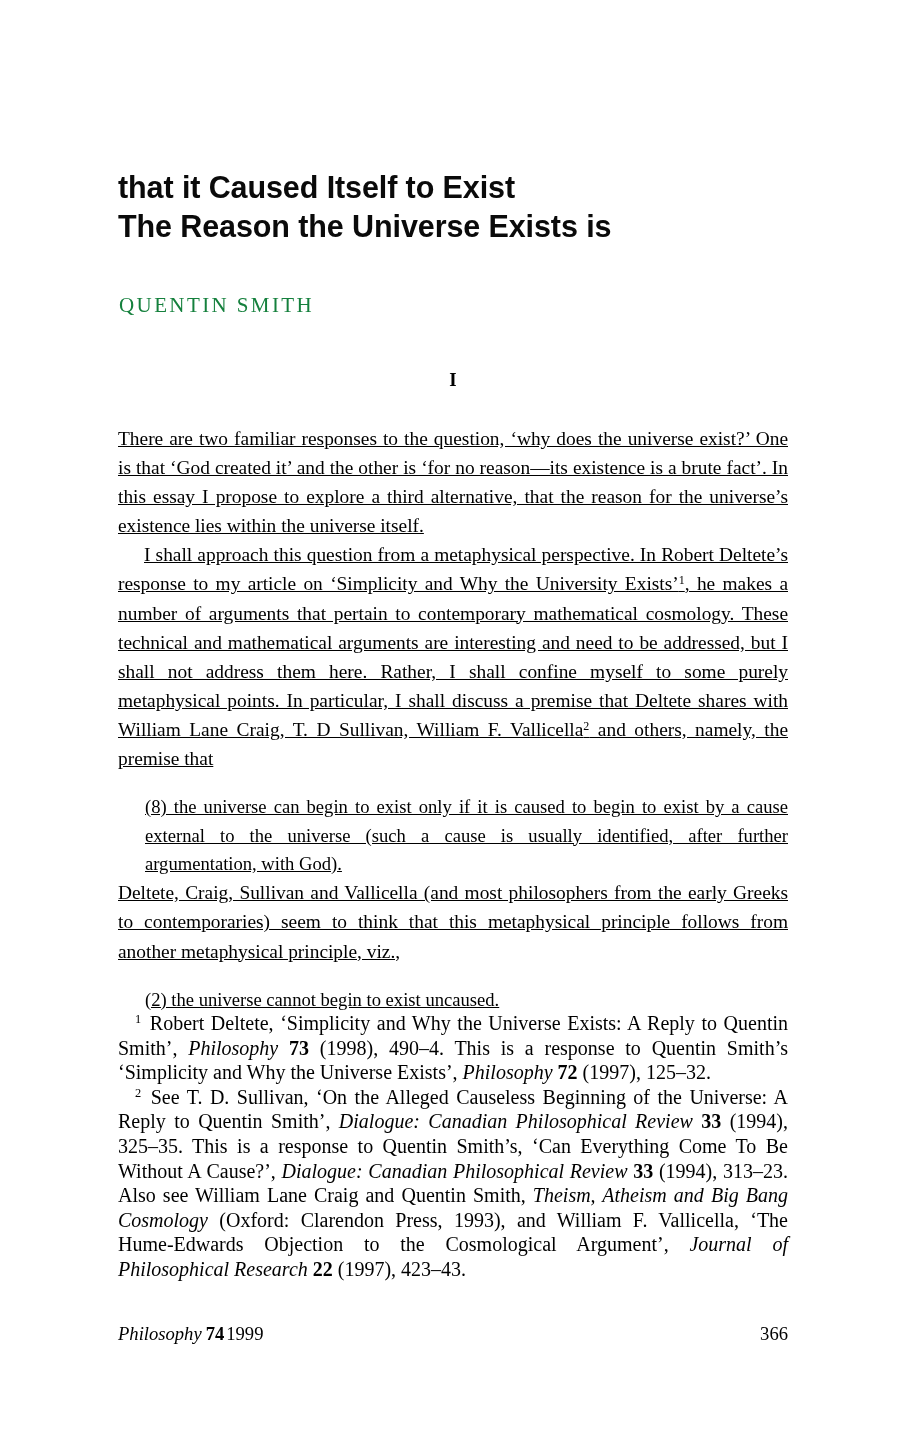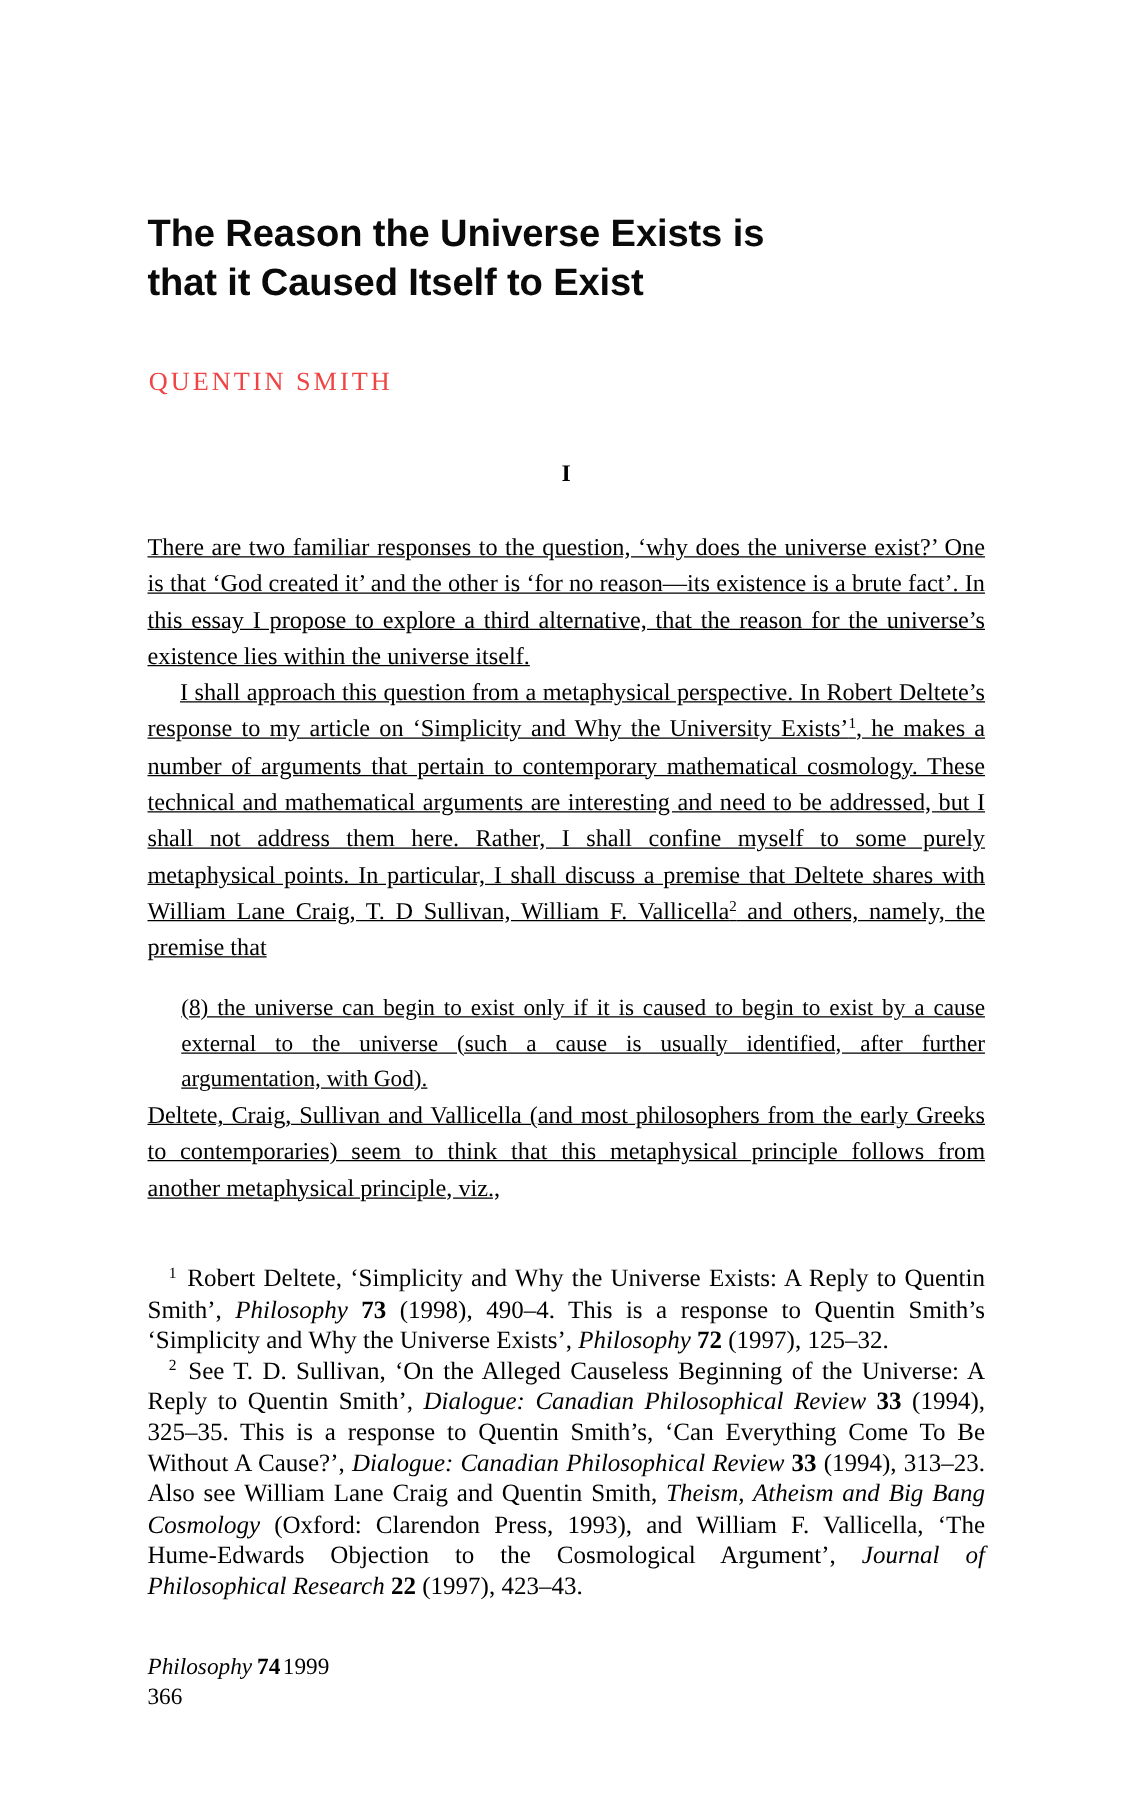--- a/index.html
+++ b/index.html
@@ -43,21 +43,21 @@
 
   
   .author {
     position: absolute;
     top: 292px;
     left: 1px;
     font-family: "Liberation Serif", "DejaVu Serif", serif;
     font-size: 21px;
     letter-spacing: 2.4px;
     line-height: 26px;
-    color: #ef4444;
+    color: #15803d;
     font-weight: normal;
   }
 
   
   .section-numeral {
     position: absolute;
     top: 368px;
     left: 0;
     width: 670px;
     text-align: center;
@@ -128,55 +128,55 @@
   b.vol { font-weight: bold; font-style: normal; }
 
   
   .footer {
     position: absolute;
     top: 1322px;
     left: 0;
     width: 670px;
     display: flex;
     justify-content: space-between;
-    align-items: flex-start;
+    align-items: center;
     font-size: 18.6px;
     line-height: 24px;
     font-family: "Liberation Serif", "DejaVu Serif", serif;
-    flex-direction: column;
   }
   .footer-left { white-space: nowrap; }
   .footer-left .jr { font-style: italic; }
   .footer-left .vol { font-weight: bold; padding: 0 2px 0 4px; }
   .footer-right { white-space: nowrap; }
 </style>
 </head>
 <body>
 
 <div class="page">
 
   <h1 class="article-title">
+    <span class="t-line">that it Caused Itself to Exist</span>
     <span class="t-line">The Reason the Universe Exists is</span>
-    <span class="t-line">that it Caused Itself to Exist</span>
   </h1>
 
   <div class="author">QUENTIN SMITH</div>
 
   <div class="section-numeral">I</div>
 
   <div class="body-block">
 
     <p class="body-par">There are two familiar responses to the question, ‘why does the universe exist?’ One is that ‘God created it’ and the other is ‘for no reason—its existence is a brute fact’. In this essay I propose to explore a third alternative, that the reason for the universe’s existence lies within the universe itself.</p>
 
     <p class="body-par indented"><span>I shall approach this question from a metaphysical perspective. In Robert Deltete’s response to my article on ‘Simplicity and Why the University Exists’</span><sup class="fn-ref">1</sup><span>, he makes a number of arguments that pertain to contemporary mathematical cosmology. These technical and mathematical arguments are interesting and need to be addressed, but I shall not address them here. Rather, I shall confine myself to some purely metaphysical points. In particular, I shall discuss a premise that Deltete shares with William Lane Craig, T. D Sullivan, William F. Vallicella</span><sup class="fn-ref">2</sup><span> and others, namely, the premise that</span></p>
 
     <blockquote class="quote-par">(8) the universe can begin to exist only if it is caused to begin to exist by a cause external to the universe (such a cause is usually identified, after further argumentation, with God).</blockquote>
 
     <p class="body-par gap-after-quote">Deltete, Craig, Sullivan and Vallicella (and most philosophers from the early Greeks to contemporaries) seem to think that this metaphysical principle follows from another metaphysical principle, viz.,</p>
 
+    <blockquote class="quote-par flush">(2) the universe cannot begin to exist uncaused.</blockquote>
 
   </div>
 
   <div class="footnotes">
     <p class="footnote"><sup class="fn-num">1</sup><span> Robert Deltete, ‘Simplicity and Why the Universe Exists: A Reply to Quentin Smith’, </span><em class="ital">Philosophy</em><span> </span><b class="vol">73</b><span> (1998), 490–4. This is a response to Quentin Smith’s ‘Simplicity and Why the Universe Exists’, </span><em class="ital">Philosophy</em><span> </span><b class="vol">72</b><span> (1997), 125–32.</span></p>
     <p class="footnote"><sup class="fn-num">2</sup><span> See T. D. Sullivan, ‘On the Alleged Causeless Beginning of the Universe: A Reply to Quentin Smith’, </span><em class="ital">Dialogue: Canadian Philosophical Review</em><span> </span><b class="vol">33</b><span> (1994), 325–35. This is a response to Quentin Smith’s, ‘Can Everything Come To Be Without A Cause?’, </span><em class="ital">Dialogue: Canadian Philosophical Review</em><span> </span><b class="vol">33</b><span> (1994), 313–23. Also see William Lane Craig and Quentin Smith, </span><em class="ital">Theism, Atheism and Big Bang Cosmology</em><span> (Oxford: Clarendon Press, 1993), and William F. Vallicella, ‘The Hume-Edwards Objection to the Cosmological Argument’, </span><em class="ital">Journal of Philosophical Research</em><span> </span><b class="vol">22</b><span> (1997), 423–43.</span></p>
   </div>
 
   <div class="footer">
     <div class="footer-left"><span class="jr">Philosophy</span><span class="vol">74</span><span>1999</span></div>

